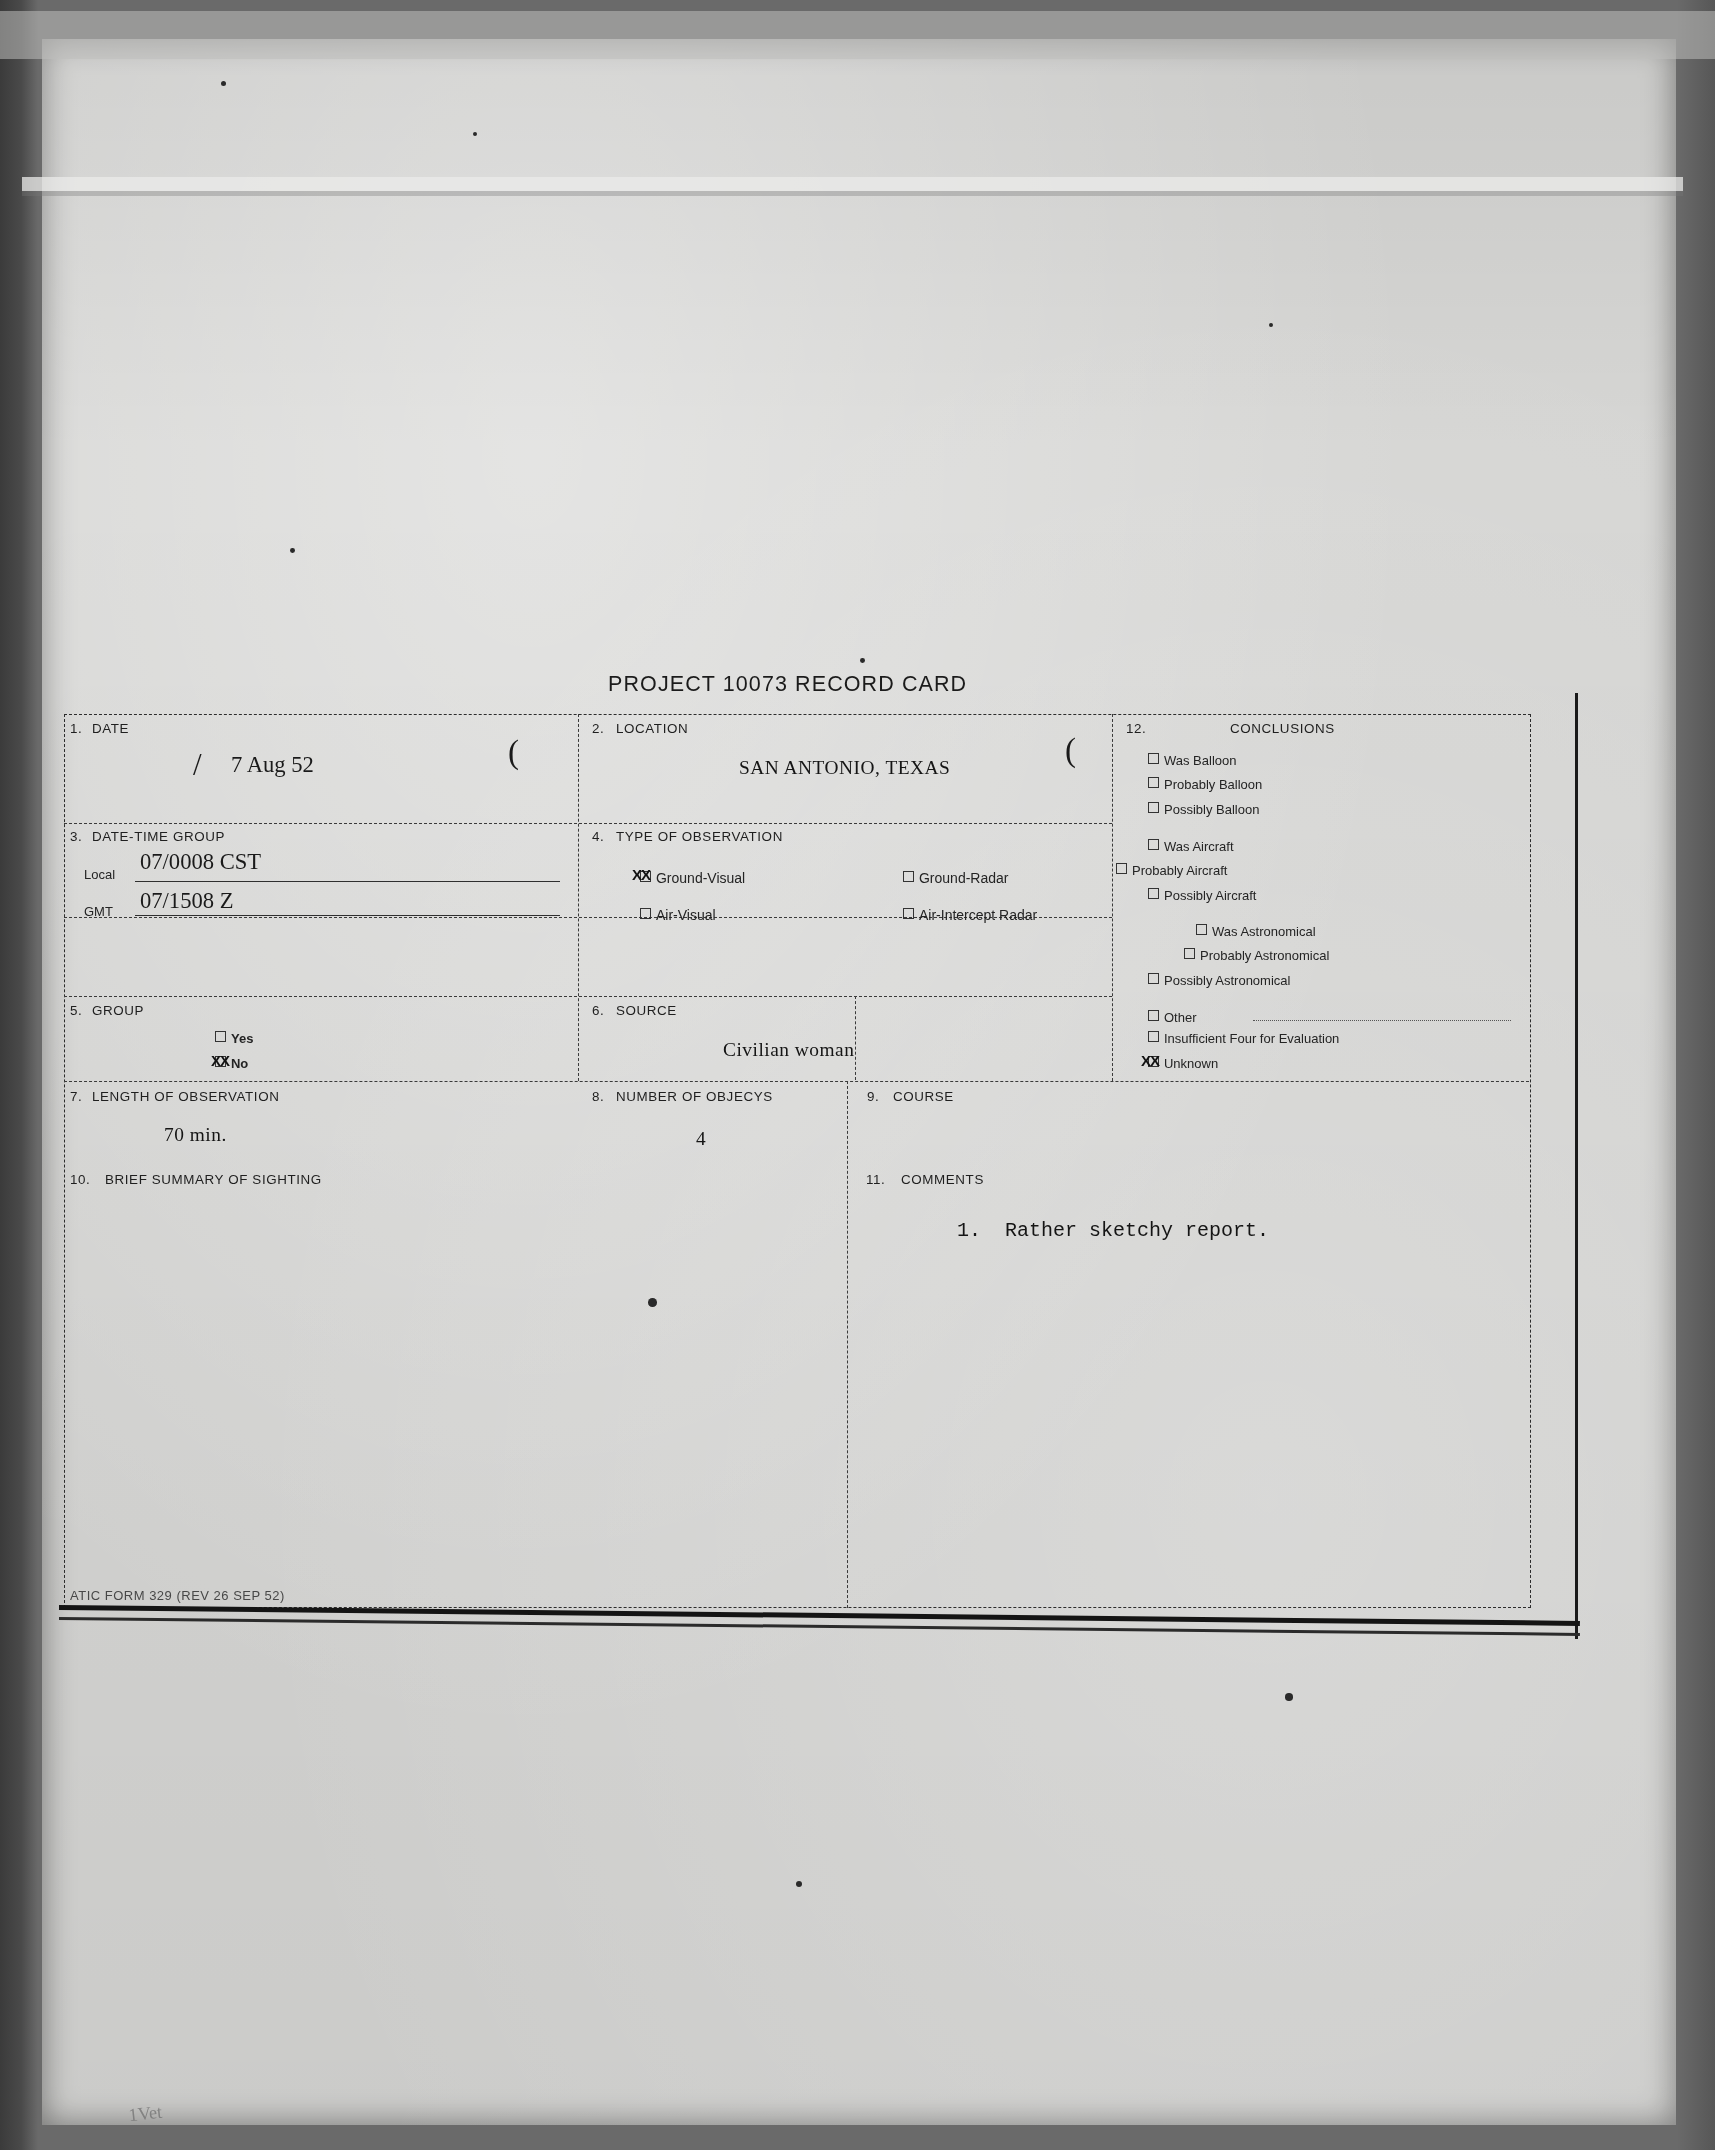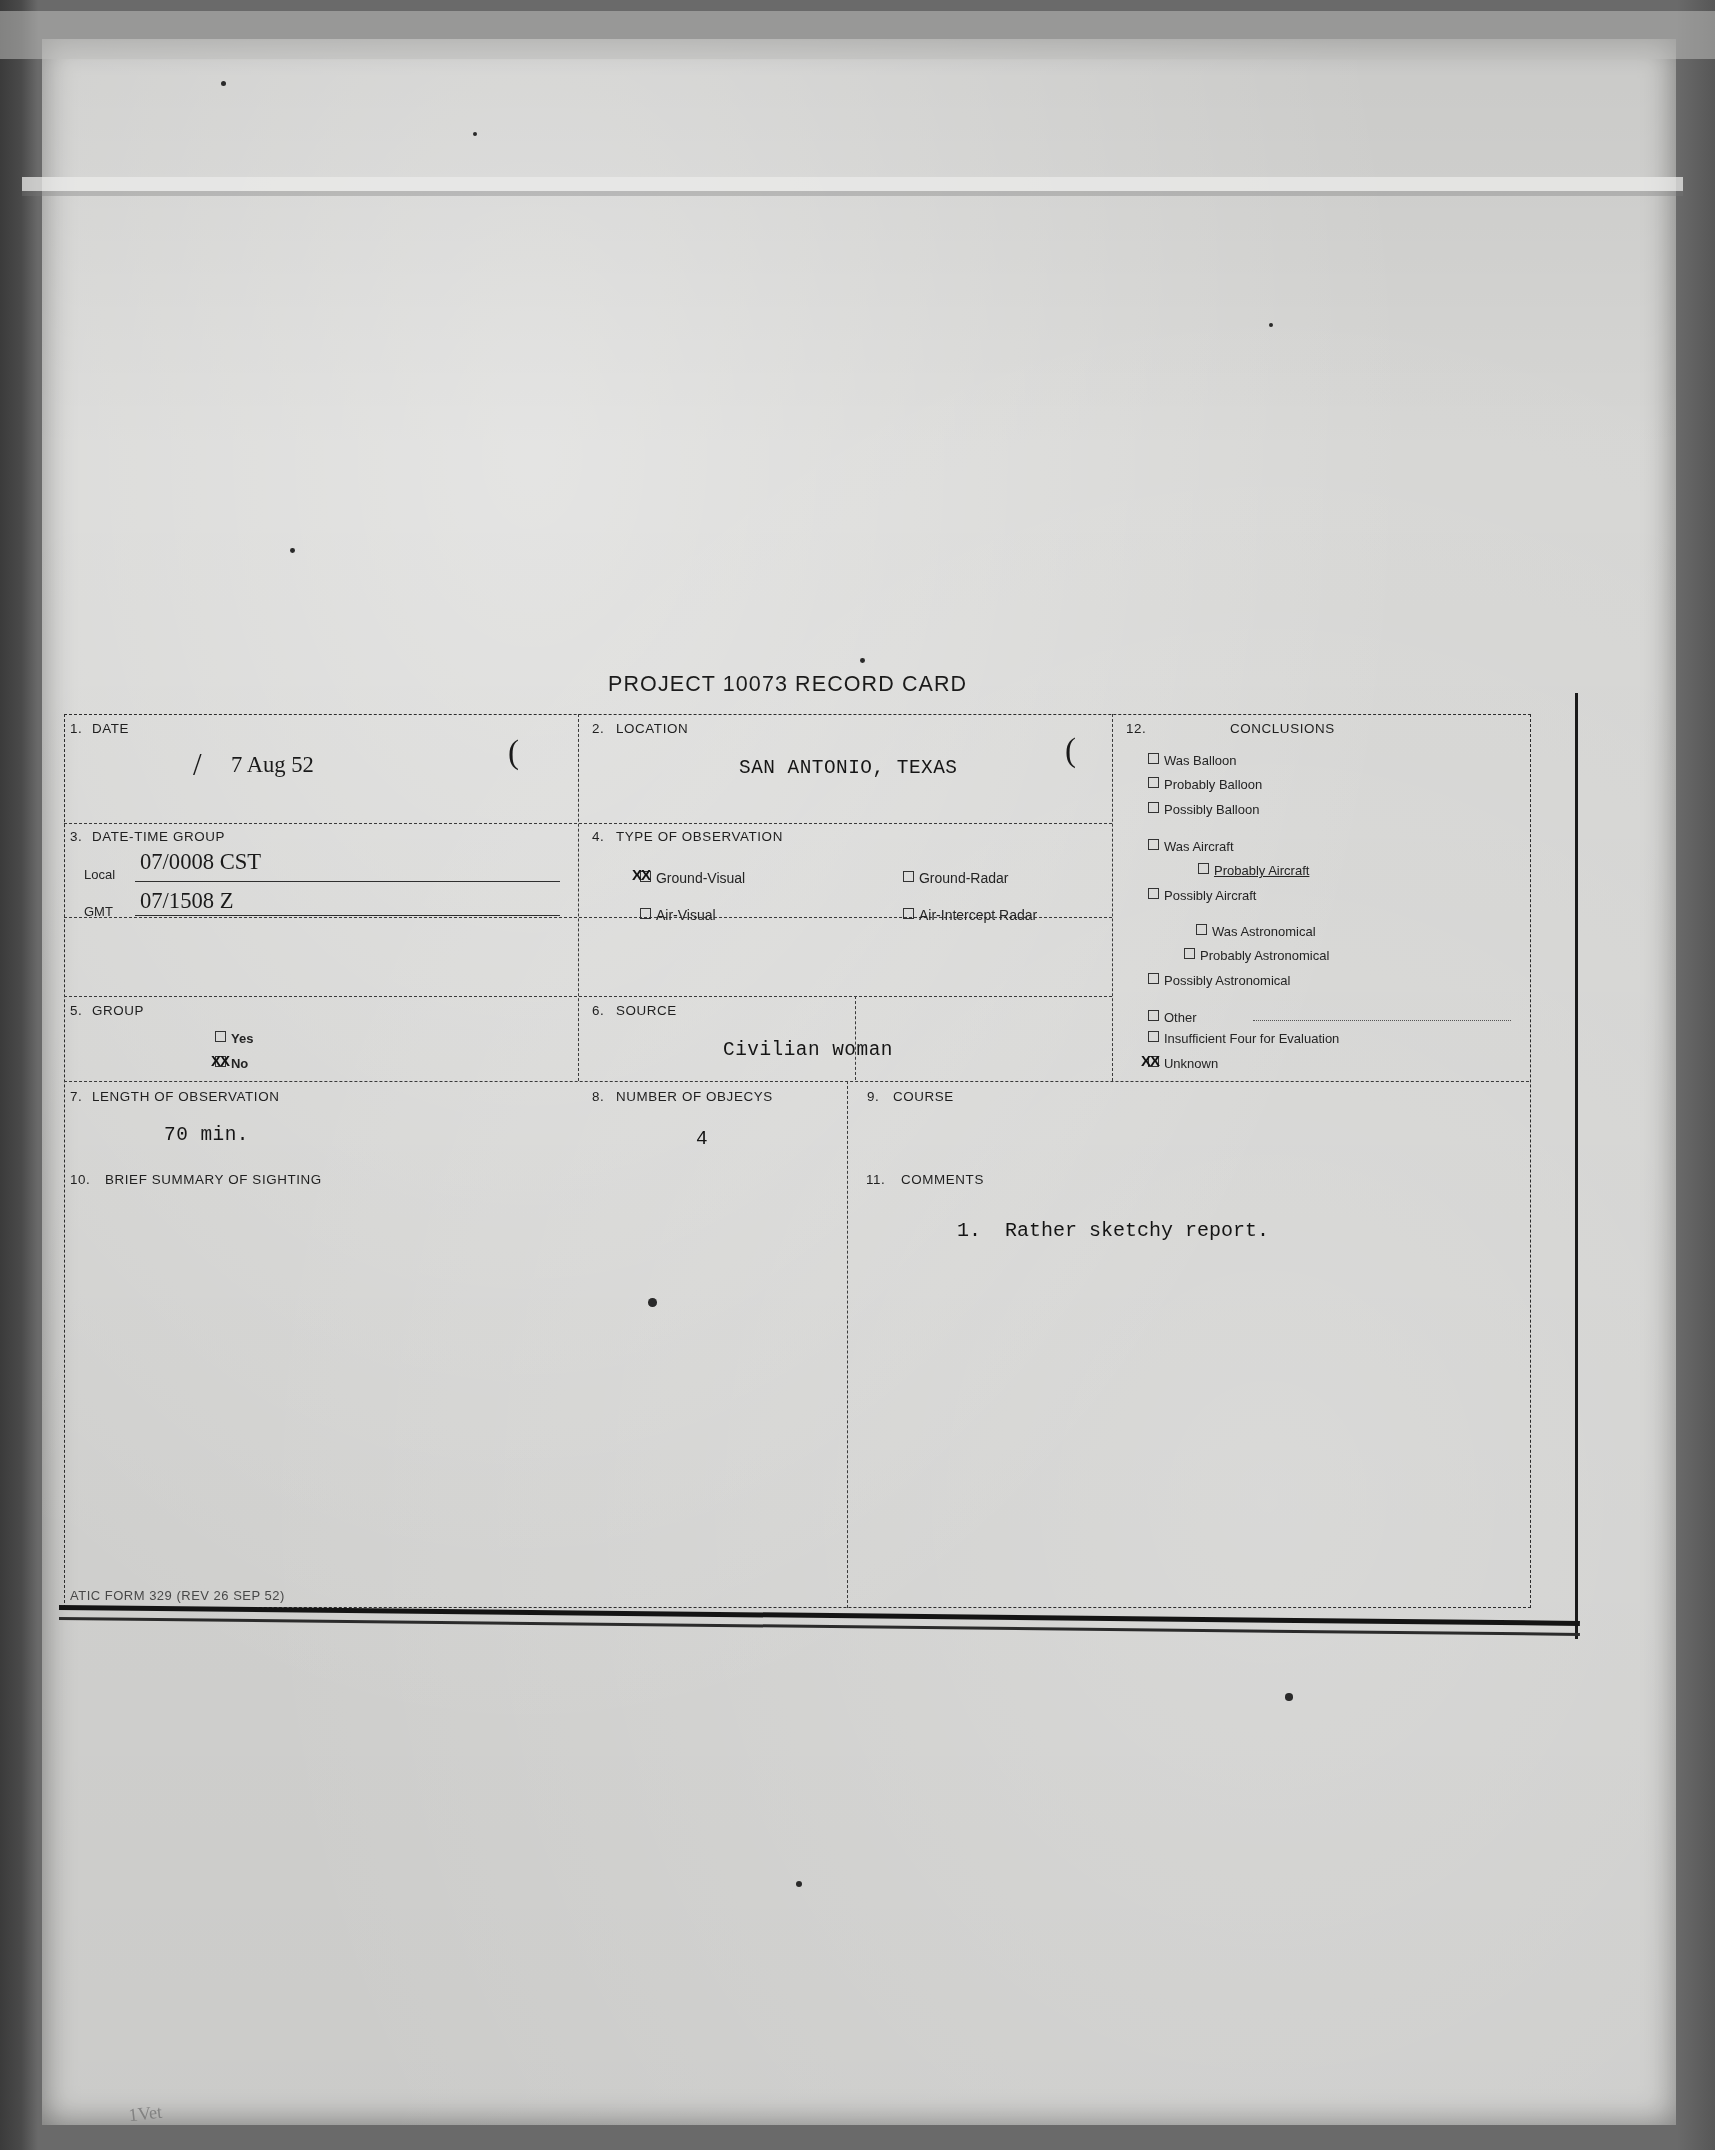--- a/index.html
+++ b/index.html
@@ -145,21 +145,21 @@
   .fieldlabel {
     position: absolute;
     font-family: "Liberation Sans", sans-serif;
     font-size: 13.4px;
     letter-spacing: 0.6px;
     color: #1f1f1f;
     white-space: nowrap;
   }
   .typed {
     position: absolute;
-    font-family: Liberation Mono, monospace;
+    font-family: Liberation Serif, serif;
     font-size: 19.4px;
     color: #151515;
     white-space: nowrap;
     letter-spacing: 0.5px;
   }
   .hand {
     position: absolute;
     font-family: "Liberation Serif", serif;
     font-size: 22.6px;
     color: #1a1a1a;
@@ -279,21 +279,21 @@
     <div class="smalltext" style="left:1094px;top:105px;">
       <span class="chk"></span><span>Probably Balloon</span>
     </div>
     <div class="smalltext" style="left:1094px;top:130px;">
       <span class="chk"></span><span>Possibly Balloon</span>
     </div>
 
     <div class="smalltext" style="left:1094px;top:167px;">
       <span class="chk"></span><span>Was Aircraft</span>
     </div>
-    <div class="smalltext" style="left:1144px;top:191px;text-decoration:underline;">
+    <div class="smalltext" style="left:1062px;top:191px;">
       <span class="chk"></span><span>Probably Aircraft</span>
     </div>
     <div class="smalltext" style="left:1094px;top:216px;">
       <span class="chk"></span><span>Possibly Aircraft</span>
     </div>
 
     <div class="smalltext" style="left:1094px;top:252px;padding-left:48px;">
       <span class="chk"></span><span>Was Astronomical</span>
     </div>
     <div class="smalltext" style="left:1094px;top:276px;padding-left:36px;">

